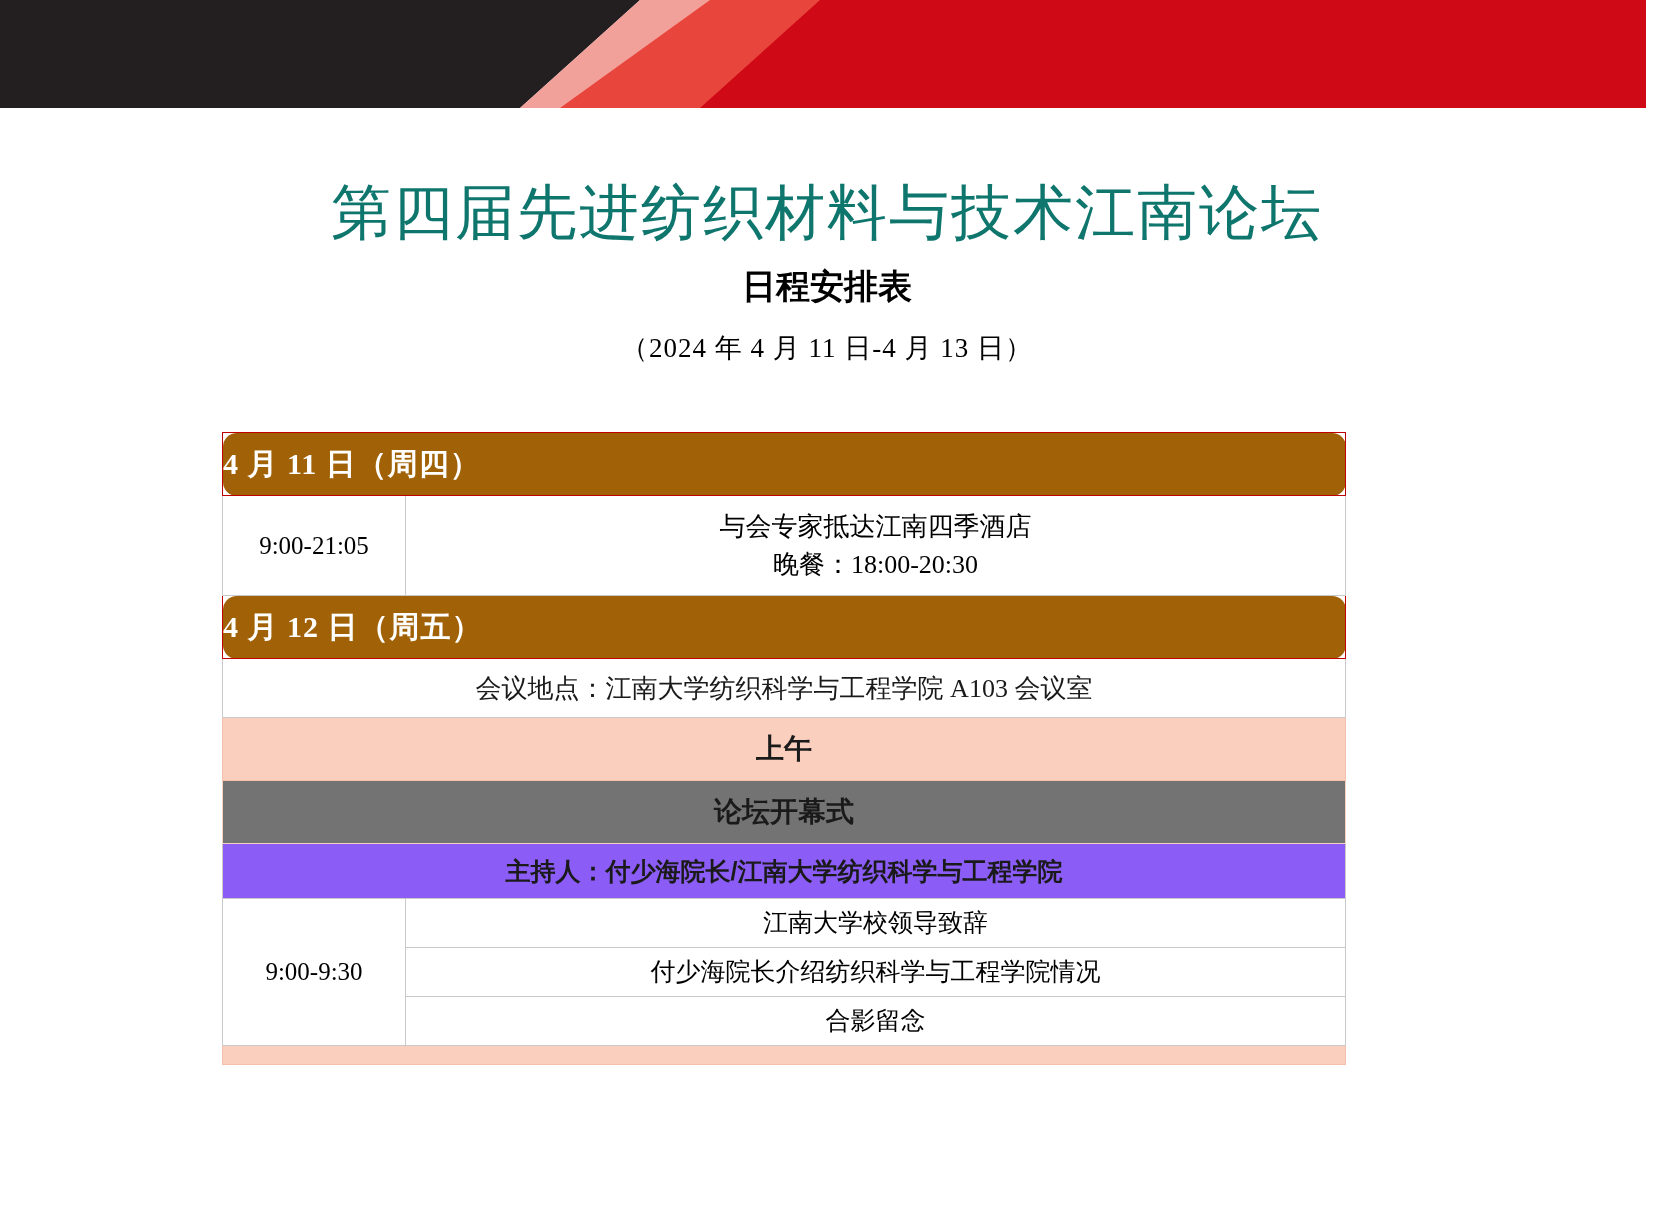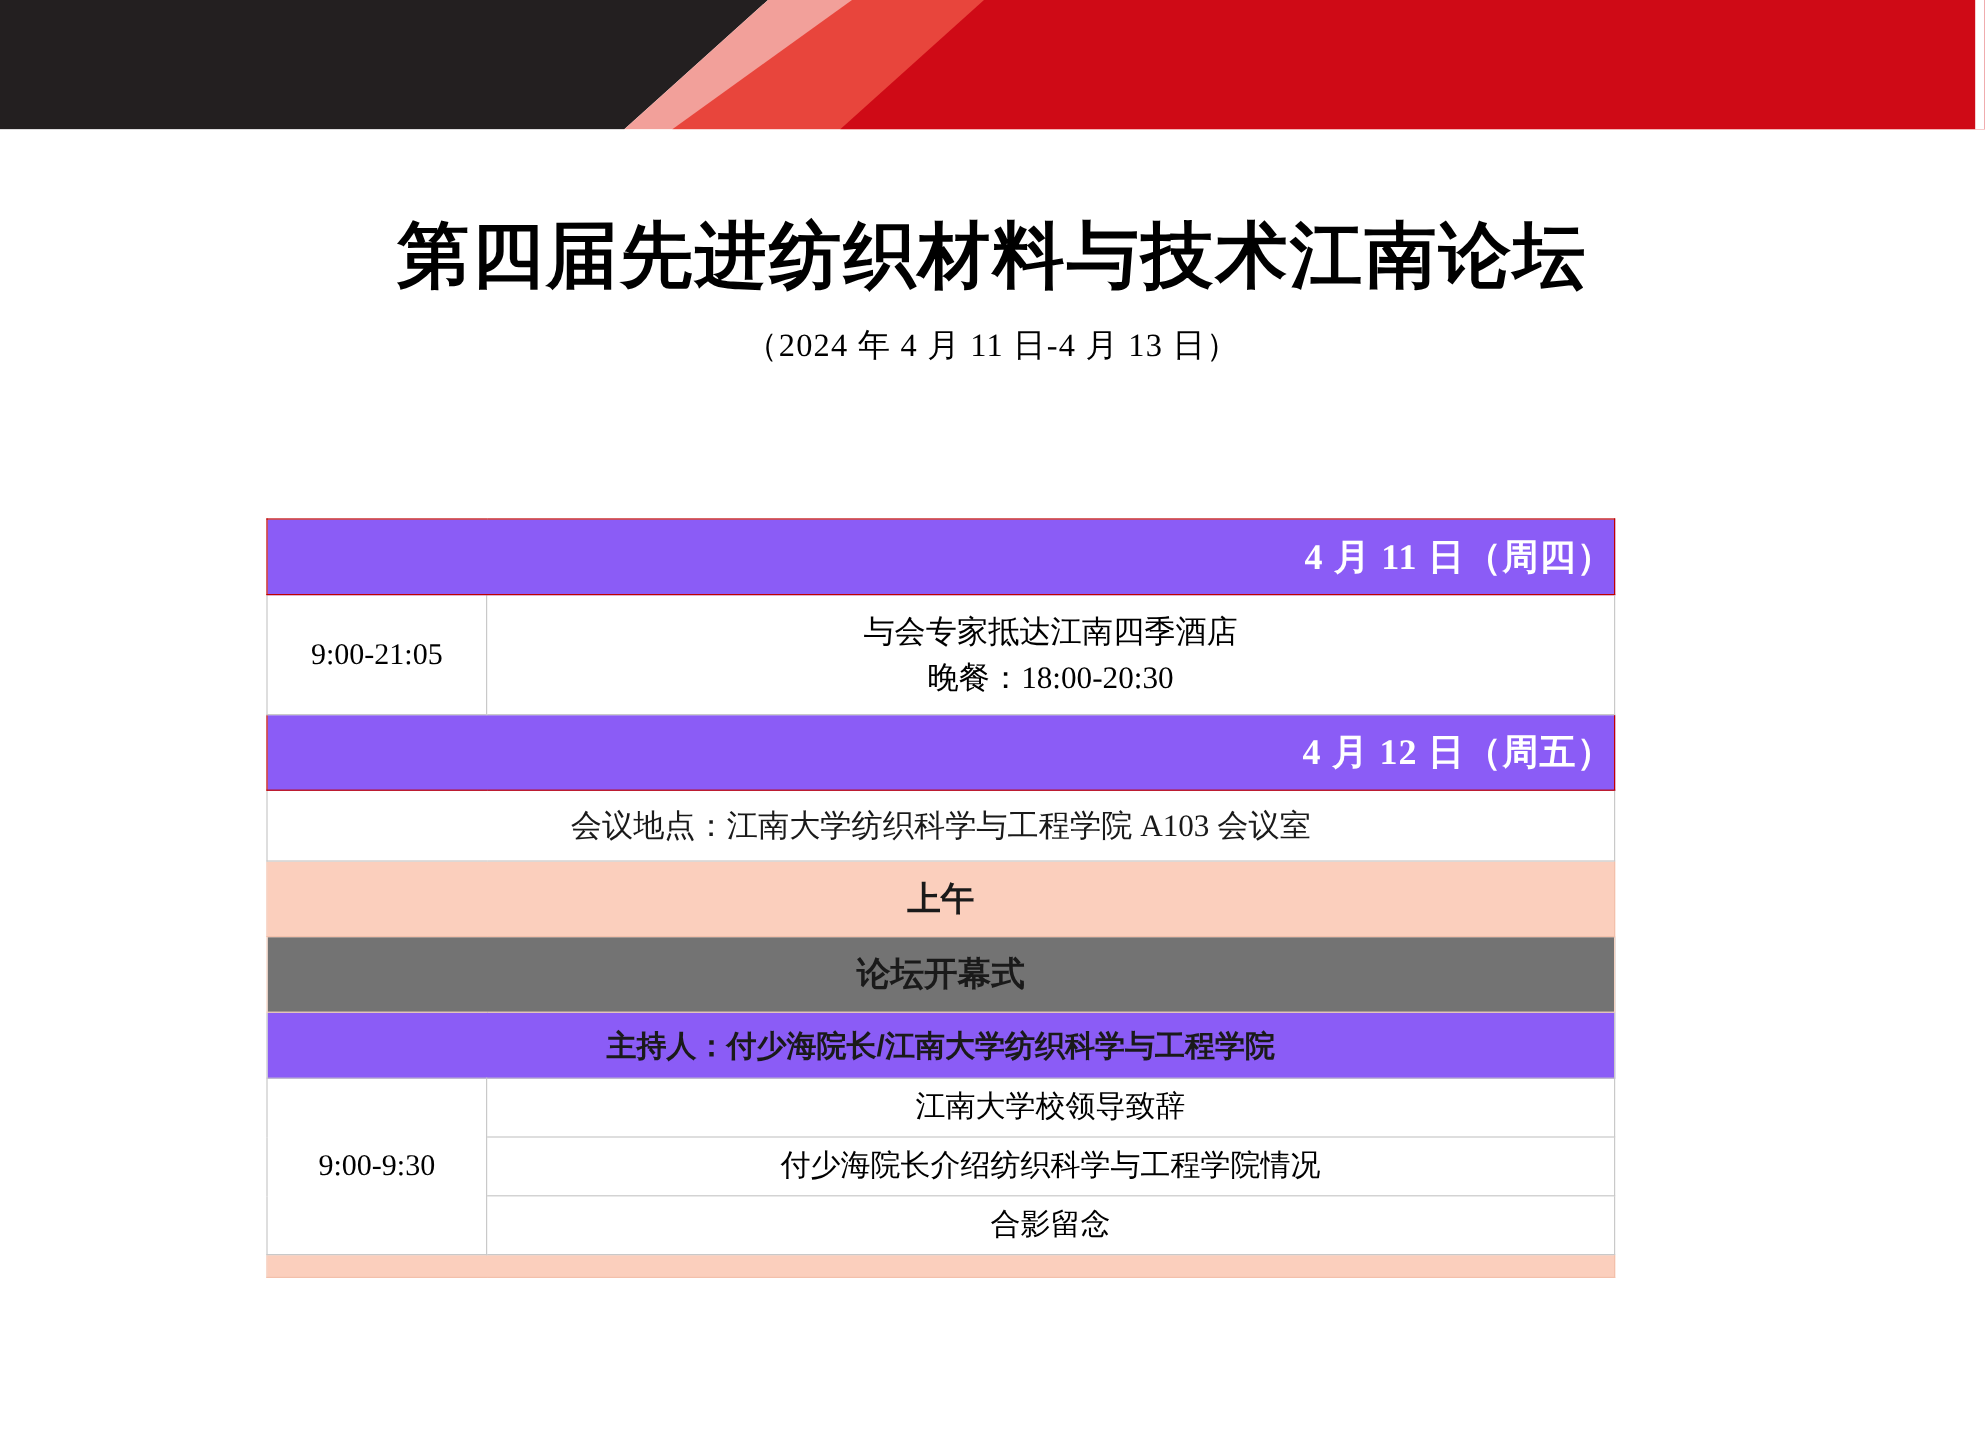--- a/index.html
+++ b/index.html
@@ -68,25 +68,25 @@
   
   .titles {
     position: absolute;
     top: 175px;
     left: 0;
     width: 1654px;
     text-align: center;
   }
   .main-title {
     font-family: "Liberation Sans", "DejaVu Sans", sans-serif;
-    font-weight: bold;
+    font-weight: normal;
     font-size: 60px;
     letter-spacing: 2px;
     line-height: 1.25;
-    color: #000000;
+    color: #0f766e;
   }
   .sub-title {
     font-family: "Liberation Sans", "DejaVu Sans", sans-serif;
     font-weight: bold;
     font-size: 34px;
     margin-top: 14px;
     color: #000000;
   }
   .date-range {
     font-family: "Liberation Serif", "DejaVu Serif", serif;
@@ -106,29 +106,30 @@
     table-layout: fixed;
   }
   .schedule td {
     border: 1px solid #c9c9c9;
     padding: 0;
     vertical-align: middle;
   }
   .col-time { width: 183px; }
 
   .row-day td {
-    background: #8b5cf6;
+    background: #a16207;
     color: #ffffff;
-    text-align: right;
+    text-align: left;
     font-family: "Liberation Serif", "DejaVu Serif", serif;
     font-weight: bold;
     font-size: 30px;
     height: 62px;
     border-color: #c00000;
     letter-spacing: 1px;
+    border-radius: 14px;
   }
   .cell-time {
     text-align: center;
     font-size: 25px;
     color: #000;
   }
   .cell-body {
     text-align: center;
     font-size: 26px;
     color: #000;
@@ -184,20 +185,21 @@
 <div class="banner">
   <div class="banner-black"></div>
   <div class="banner-red-pale"></div>
   <div class="banner-red-mid"></div>
   <div class="banner-red-deep"></div>
   <div class="banner-right-edge"></div>
 </div>
 
 <div class="titles">
   <div class="main-title">第四届先进纺织材料与技术江南论坛</div>
+  <div class="sub-title">日程安排表</div>
   <div class="date-range">（2024 年 4 月 11 日-4 月 13 日）</div>
 </div>
 
 <table class="schedule">
   <colgroup>
     <col class="col-time">
     <col>
   </colgroup>
   <tbody>
     <tr class="row-day">

